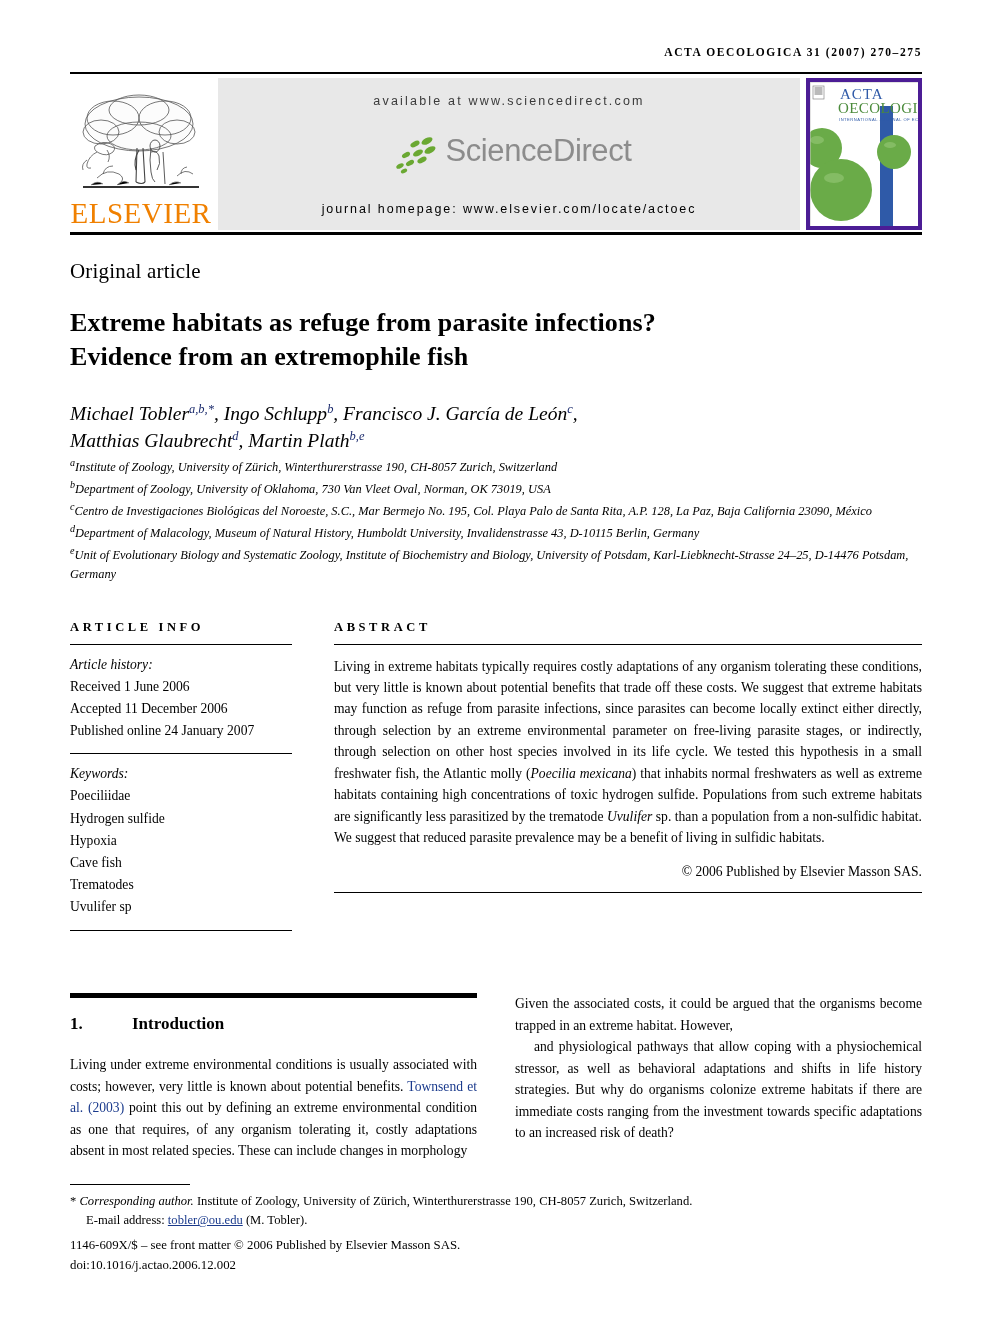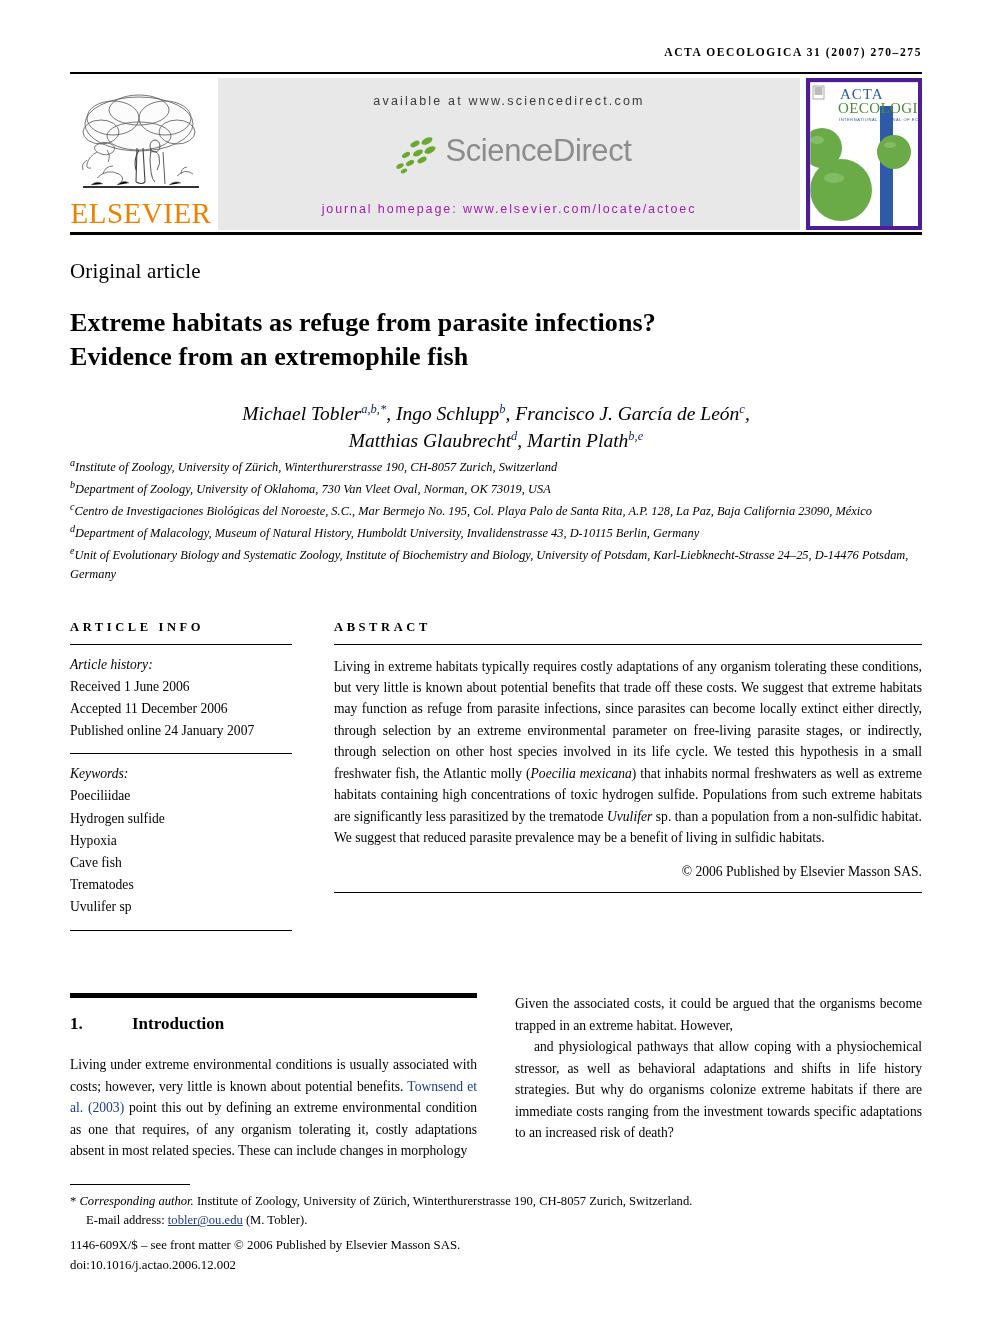--- a/index.html
+++ b/index.html
@@ -76,21 +76,21 @@
     font-family: "Liberation Sans", sans-serif;
     font-size: 31px;
     color: #8c8c8c;
     letter-spacing: -0.4px;
     line-height: 1;
   }
   .sd-homepage {
     font-family: "Liberation Sans", sans-serif;
     font-size: 12.5px;
     letter-spacing: 1.9px;
-    color: #a21caf;
+    color: #000000;
   }
   .cover {
     width: 116px;
     flex: 0 0 116px;
     border: 4px solid #4c1d95;
     background: #ffffff;
     position: relative;
     overflow: hidden;
   }
   .masthead-rule-bottom { border-top: 3.5px solid #000; margin-top: 2px; }
@@ -108,21 +108,20 @@
     margin-top: 22px;
     letter-spacing: 0.1px;
   }
 
   
   .authors {
     font-size: 19.5px;
     font-style: italic;
     line-height: 1.42;
     margin-top: 26px;
-    text-align: center;
   }
   .authors sup { color: #1a2a6c; font-size: 0.64em; font-style: italic; }
   .affiliations {
     font-size: 12.4px;
     font-style: italic;
     line-height: 1.52;
     margin-top: 0;
   }
   .affiliations sup { font-size: 0.82em; }
 

